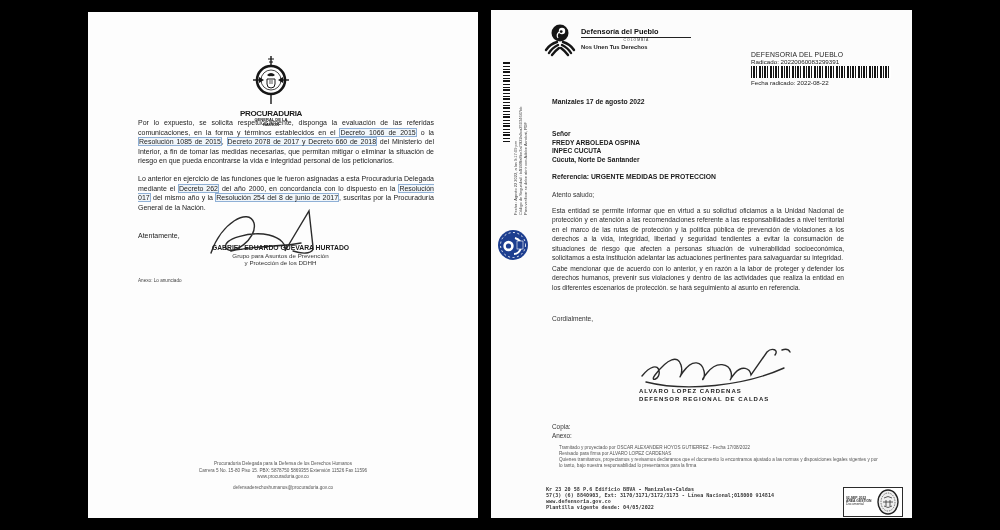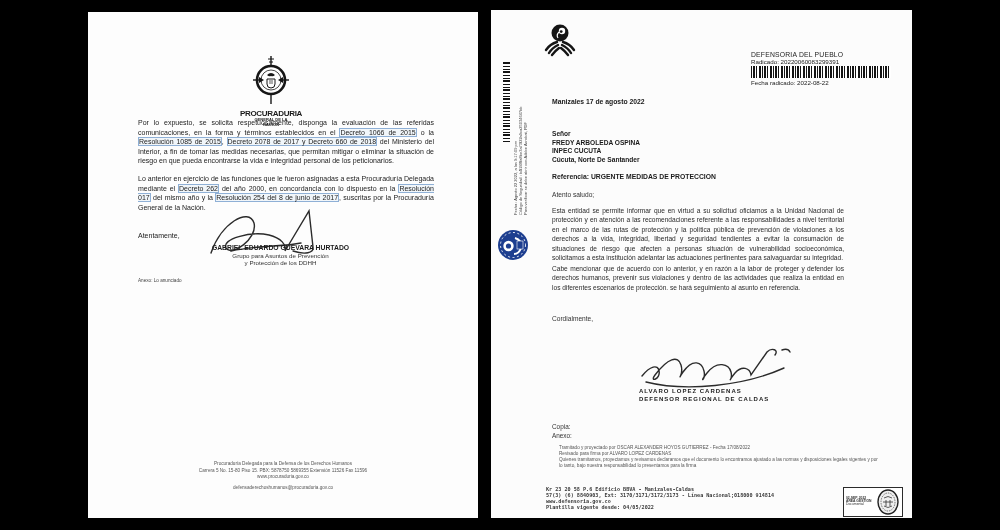--- a/index.html
+++ b/index.html
@@ -91,20 +91,25 @@
         <g stroke="#151515" stroke-width="2.4" stroke-linecap="round" fill="none">
           <path d="M13 19 Q 6 21 2 27"></path>
           <path d="M14 22 Q 8 25 5 30"></path>
           <path d="M15 25 Q 11 28 8 32"></path>
           <path d="M19 19 Q 26 21 30 27"></path>
           <path d="M18 22 Q 24 25 27 30"></path>
           <path d="M17 25 Q 21 28 24 32"></path>
         </g>
       </svg>
     </div>
+    <div class="abs" style="left:90px;top:17px;width:110px;">
+      <div class="b" style="font-size:7.4px;border-bottom:1px solid #222;padding-bottom:1px;color:#111;">Defensoría del Pueblo</div>
+      <div class="tinyc center" style="font-size:6px;color:#333;">C O L O M B I A</div>
+      <div class="b" style="font-size:5.8px;color:#222;margin-top:0;">Nos Unen Tus Derechos</div>
+    </div>
 
     <div class="abs" style="left:260px;top:41px;width:150px;">
       <div style="font-size:6.8px;color:#222;letter-spacing:0.2px;">DEFENSORIA DEL PUEBLO</div>
       <div style="font-size:6.2px;color:#222;">Radicado: 20220060083299391</div>
       <div class="barcode-h" style="width:140px;height:12px;margin:1px 0;"></div>
       <div style="font-size:6.2px;color:#222;">Fecha radicado: 2022-08-22</div>
     </div>
 
     <div class="abs barcode-v" style="left:12px;top:52px;width:7px;height:80px;"></div>
     <div class="vline" style="left:22px;top:205px;">Fecha : Agosto 22  2022, a las 9:17:09 pm</div>

